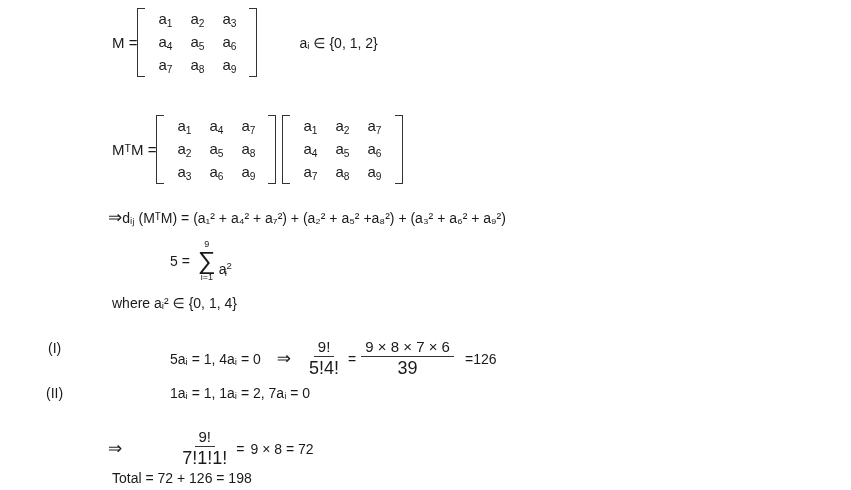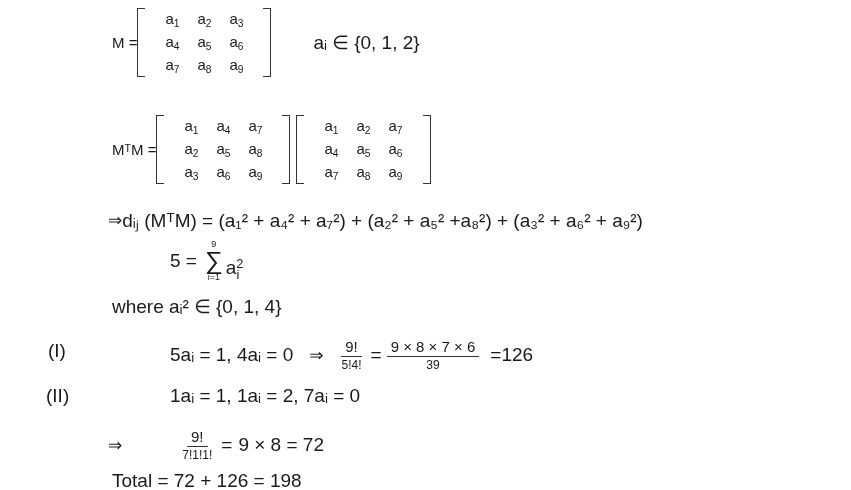--- a/index.html
+++ b/index.html
@@ -27,21 +27,21 @@
     align-items: center;
   }
   .sub { font-size: 0.68em; vertical-align: -0.30em; }
   .sup { font-size: 0.68em; vertical-align: 0.50em; }
 
   
   .matrix {
     display: inline-flex;
     align-items: center;
     position: relative;
-    padding: 0 19px;
+    padding: 0 12px;
   }
   .matrix::before,
   .matrix::after {
     content: "";
     position: absolute;
     top: 0;
     bottom: 0;
     width: 7px;
     border-top: 1.4px solid #333;
     border-bottom: 1.4px solid #333;
@@ -63,40 +63,40 @@
     padding: 2px 9px;
     font-size: 15px;
     white-space: nowrap;
   }
   .m3 { grid-template-columns: repeat(3, auto); }
 
   .eqlabel {
     font-size: 15px;
     white-space: nowrap;
   }
-  .plain { white-space: nowrap; font-size: 19px; }
+  .plain { white-space: nowrap; font-size: 14px; }
 
   
   .frac {
     display: inline-flex;
     flex-direction: column;
     align-items: center;
     vertical-align: middle;
     margin: 0 5px;
   }
   .frac .num {
     padding: 0 4px 1px 4px;
     border-bottom: 1.3px solid #333;
     white-space: nowrap;
     font-size: 15px;
   }
   .frac .den {
     padding: 1px 4px 0 4px;
     white-space: nowrap;
-    font-size: 12px;
+    font-size: 18px;
   }
 
   
   .sum {
     display: inline-flex;
     flex-direction: column;
     align-items: center;
     vertical-align: middle;
     line-height: 1;
     margin: 0 2px;

